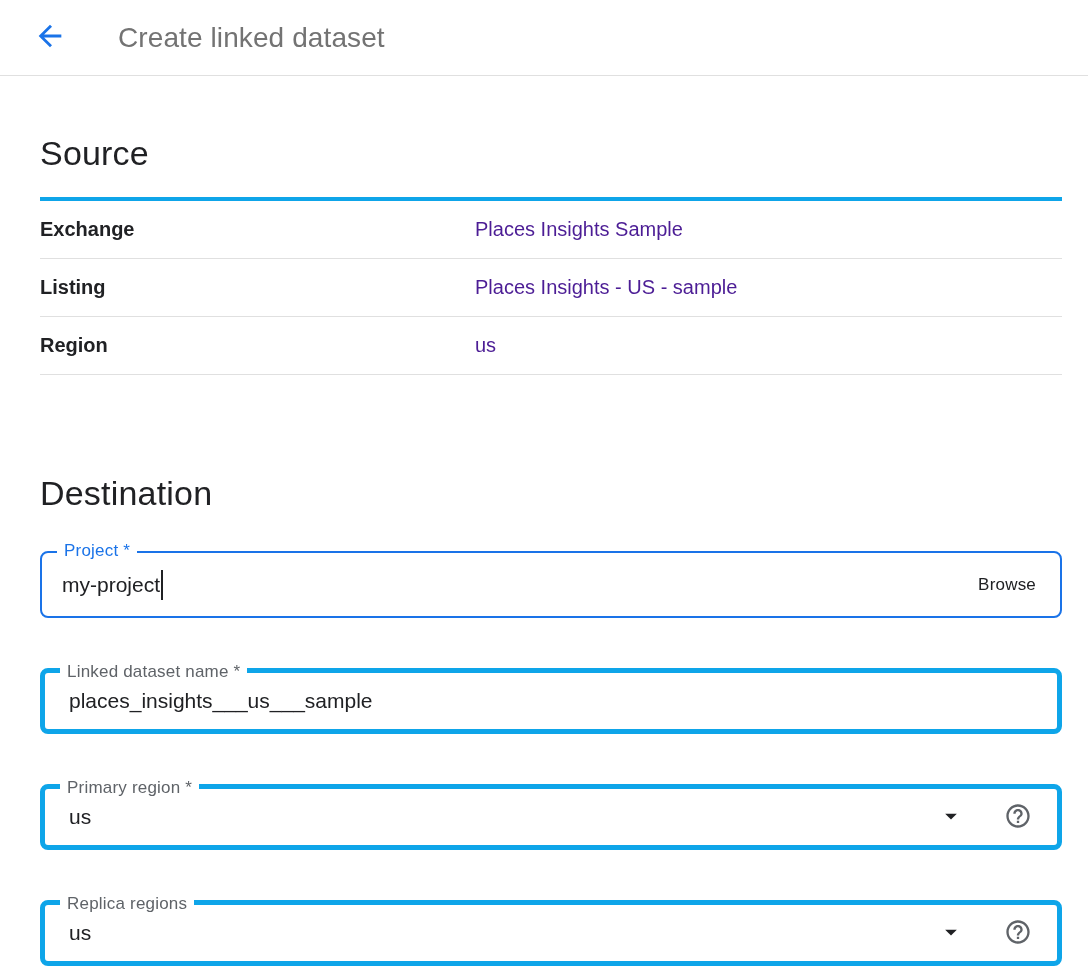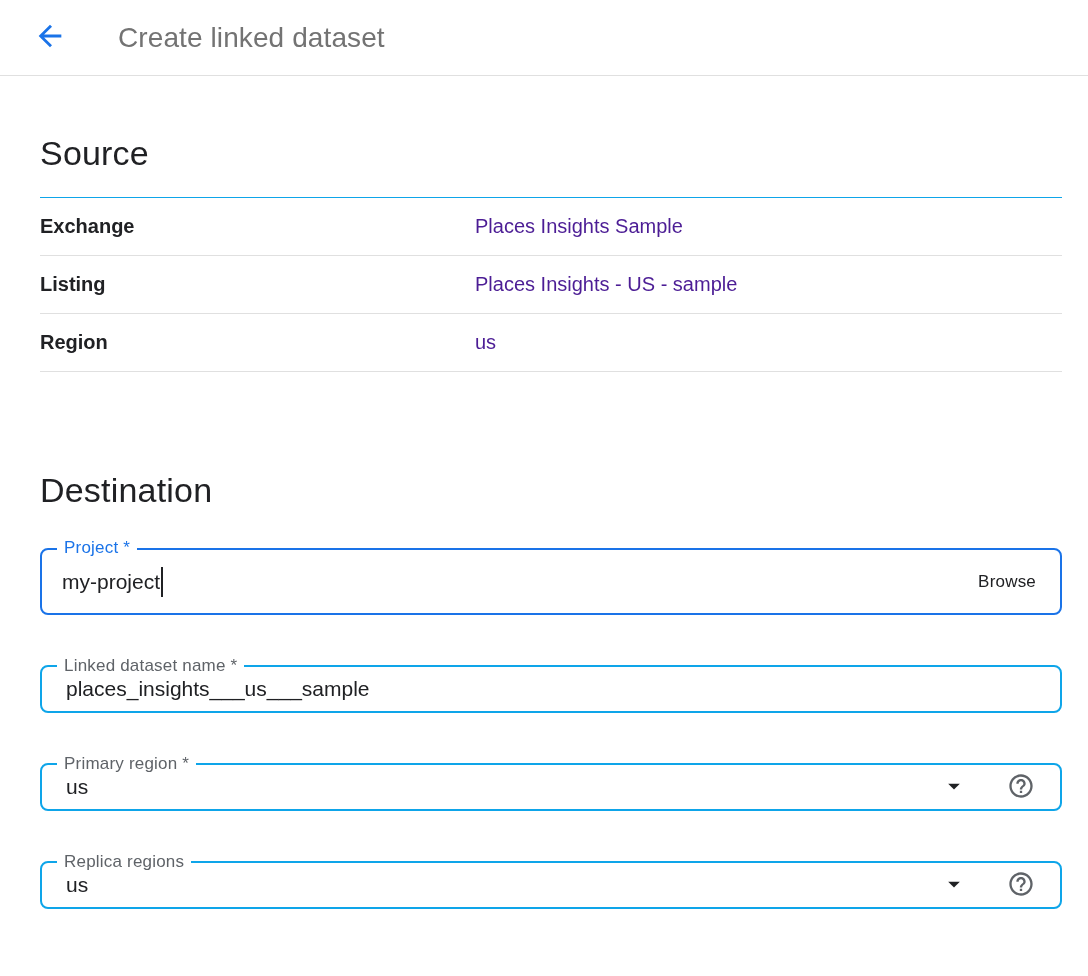--- a/index.html
+++ b/index.html
@@ -40,38 +40,38 @@
   .section-heading {
     font-size: 34px;
     font-weight: 400;
     color: #202124;
     letter-spacing: 0.2px;
   }
   .section-heading.source { margin-top: 58px; margin-bottom: 24px; }
   .section-heading.destination { margin-top: 99px; margin-bottom: 38px; }
 
   
-  .kv-table { border-top: 1px solid #0ea5e9; }
+  .kv-table { border-top: 4px solid #0ea5e9; }
   .kv-row {
     display: flex;
     align-items: center;
     border-bottom: 1px solid #e0e0e0;
     min-height: 58px;
     font-size: 20px;
   }
   .kv-label { width: 435px; font-weight: 700; color: #202124; }
   .kv-value { font-weight: 400; color: #4c1d95; }
 
   
   .field {
     position: relative;
     display: flex;
     align-items: center;
-    height: 48px;
-    border: 2px solid #0ea5e9;
+    height: 66px;
+    border: 5px solid #0ea5e9;
     border-radius: 8px;
     padding: 0 24px;
     margin-bottom: 50px;
     font-size: 21px;
   }
   .field.focused {
     border: 2.5px solid #1a73e8;
     height: 67px;
     padding-left: 20px;
   }

